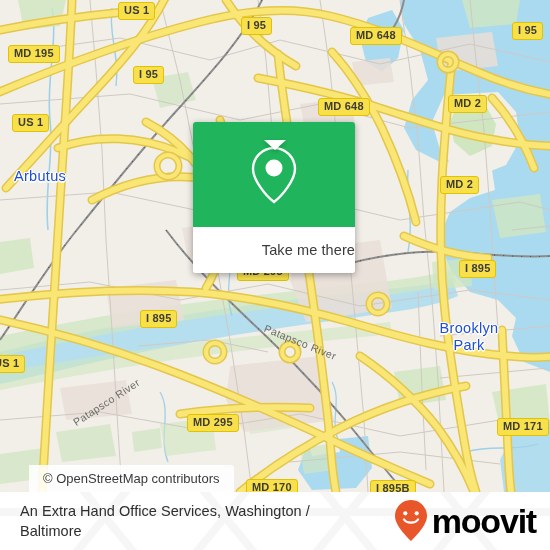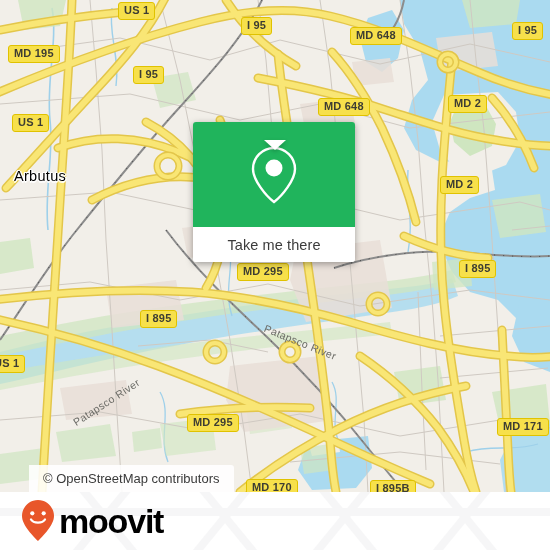--- a/index.html
+++ b/index.html
@@ -43,21 +43,21 @@
     padding: 1px 5px 2px 5px;
     white-space: nowrap;
     line-height: 13px;
     box-sizing: border-box;
     text-align: center;
   }
 
   
   .place {
     position: absolute;
-    color: #000000;
+    color: #1d4ed8;
     font-family: "Liberation Sans", sans-serif;
     font-size: 14.5px;
     letter-spacing: .3px;
     white-space: nowrap;
     line-height: 16px;
     text-shadow:
       1.5px 0 0 rgba(255,255,255,.9), -1.5px 0 0 rgba(255,255,255,.9),
       0 1.5px 0 rgba(255,255,255,.9), 0 -1.5px 0 rgba(255,255,255,.9),
       1px 1px 0 rgba(255,255,255,.9), -1px -1px 0 rgba(255,255,255,.9);
   }
@@ -86,25 +86,25 @@
   #popup-green {
     background: #20b45c;
     height: 105px;
     border-radius: 3px 3px 0 0;
     display: flex;
     align-items: center;
     justify-content: center;
   }
   #popup-button {
     background: #ffffff;
-    height: 35px;
+    height: 46px;
     border-radius: 0 0 3px 3px;
     display: flex;
     align-items: center;
-    justify-content: center;
+    justify-content: flex-end;
     cursor: pointer;
   }
   #popup-button span {
     color: #3b3b3b;
     font-size: 14.5px;
     font-family: "Liberation Sans", sans-serif;
     letter-spacing: .1px;
   }
   #popup-tail {
     position: absolute;
@@ -396,20 +396,21 @@
           <circle cx="378" cy="304" r="9"></circle>
           <circle cx="448" cy="62" r="8"></circle>
           <circle cx="215" cy="352" r="9"></circle>
           <circle cx="290" cy="352" r="8"></circle>
         </g>
       </g>
     </svg>
 
     <div class="place" style="left:14px; top:168px;">Arbutus</div>
 
+    <div class="place two-line" style="left:424px; top:320px;"><span>Brooklyn</span><br><span>Park</span></div>
 
     <div class="river-label" style="left:262px; top:336px; transform:rotate(22deg);">Patapsco River</div>
     <div class="river-label" style="left:68px; top:396px; transform:rotate(-33deg);">Patapsco River</div>
 
     <div id="shield-layer">
         <div class="shield" style="left: 118px; top: 2px;">US 1</div>
         <div class="shield" style="left: 241px; top: 17px;">I 95</div>
         <div class="shield" style="left: 350px; top: 27px;">MD 648</div>
         <div class="shield" style="left: 8px; top: 45px;">MD 195</div>
         <div class="shield" style="left: 133px; top: 66px;">I 95</div>
@@ -455,20 +456,21 @@
         <path d="M180,-10 L270,100"></path>
         <path d="M270,-10 L180,100"></path>
         <path d="M300,-10 L390,100"></path>
         <path d="M390,-10 L300,100"></path>
         <path d="M420,-10 L510,100"></path>
         <path d="M510,-10 L420,100"></path>
         <path d="M-10,40 L560,40"></path>
       </g>
     </svg>
     <div id="footer-inner">
+      <div id="footer-title">An Extra Hand Office Services, Washington / Baltimore</div>
       <div id="brand">
         <svg width="36" height="44" viewBox="0 0 36 44">
           <path d="M18 1 C9.2 1 2 8.2 2 17 C2 26.5 14 38 18 42 C22 38 34 26.5 34 17
                    C34 8.2 26.8 1 18 1 Z" fill="#e8562a"></path>
           <circle cx="12.3" cy="14.3" r="2.1" fill="#ffffff"></circle>
           <circle cx="23.7" cy="14.3" r="2.1" fill="#ffffff"></circle>
           <path d="M11 20.5 C13.5 24.6 22.5 24.6 25 20.5" stroke="#ffffff" stroke-width="2.3" fill="none" stroke-linecap="round"></path>
         </svg>
         <div id="brand-word">moovit</div>
       </div>

